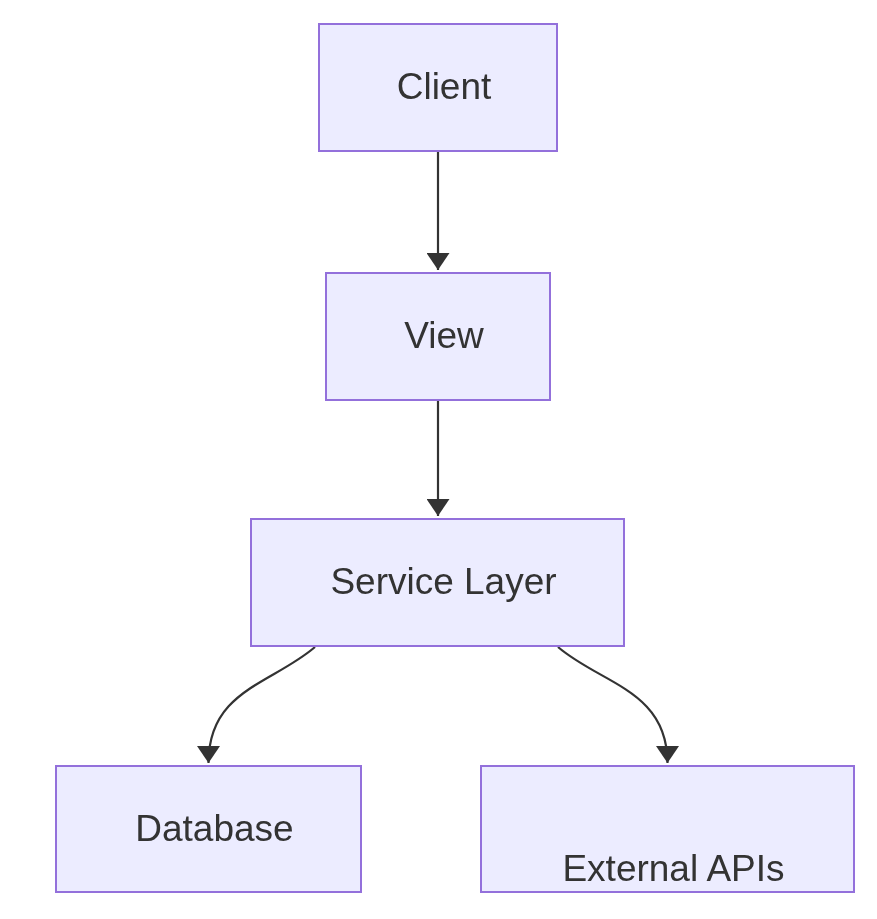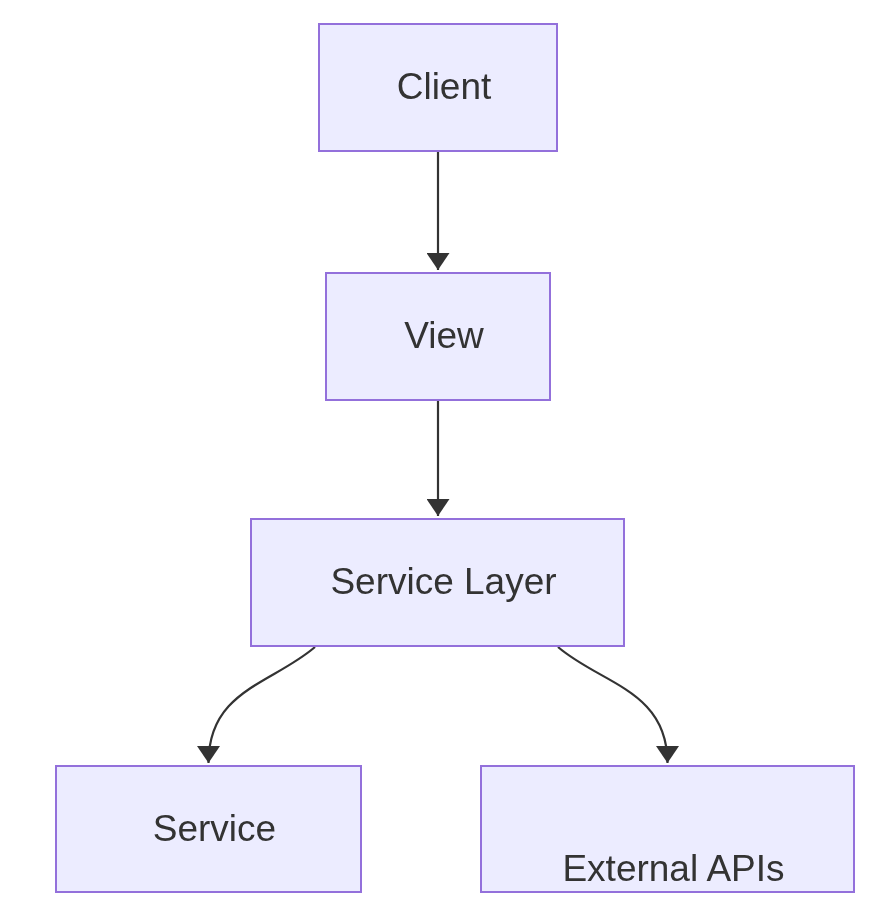--- a/index.html
+++ b/index.html
@@ -76,20 +76,20 @@
 
   <div class="node" style="left:250px; top:518px; width:375px; height:129px;">
     <span class="node-label">Service Layer</span>
   </div>
 
   <div class="node" style="left:325px; top:272px; width:226px; height:129px;">
     <span class="node-label">View</span>
   </div>
 
   <div class="node" style="left:55px; top:765px; width:307px; height:128px;">
-    <span class="node-label">Service</span>
+    <span class="node-label">Database</span>
   </div>
 
   <div class="node" style="left:480px; top:765px; width:375px; height:128px;align-items:flex-end;">
     <span class="node-label">External APIs</span>
   </div>
 
 </div>
 
 </body></html>

